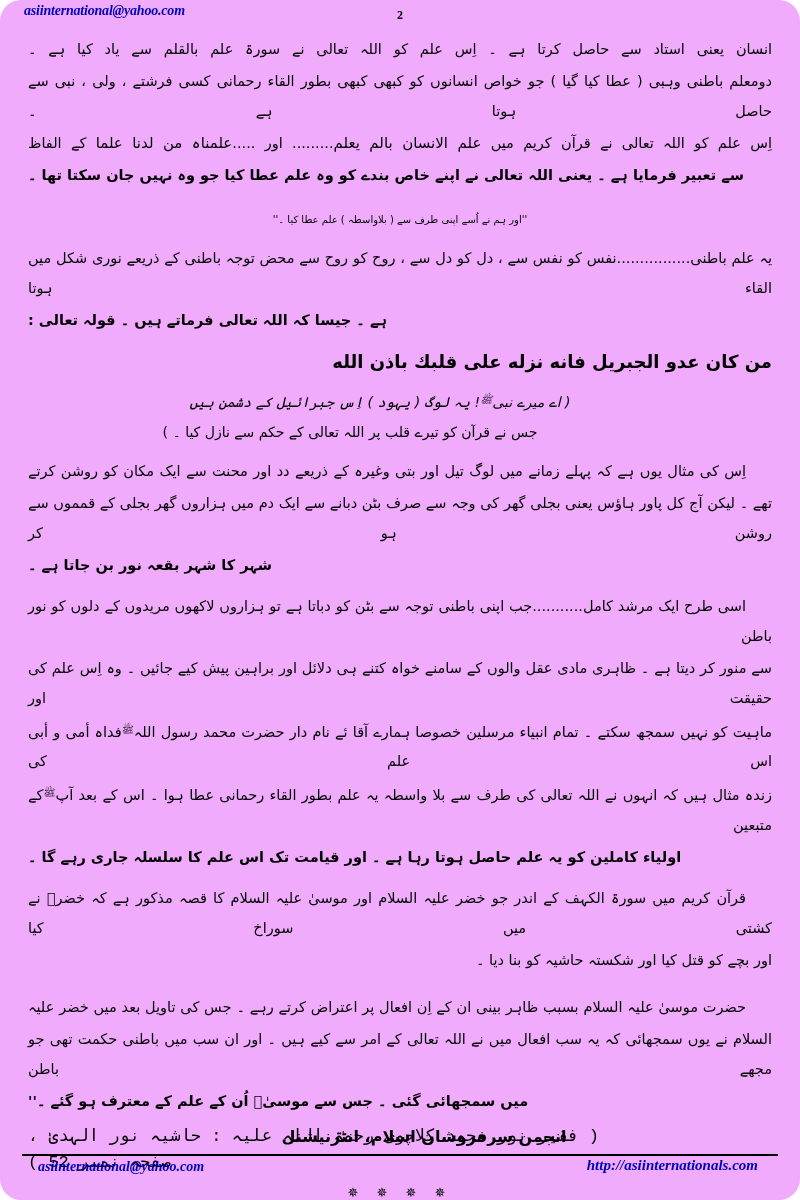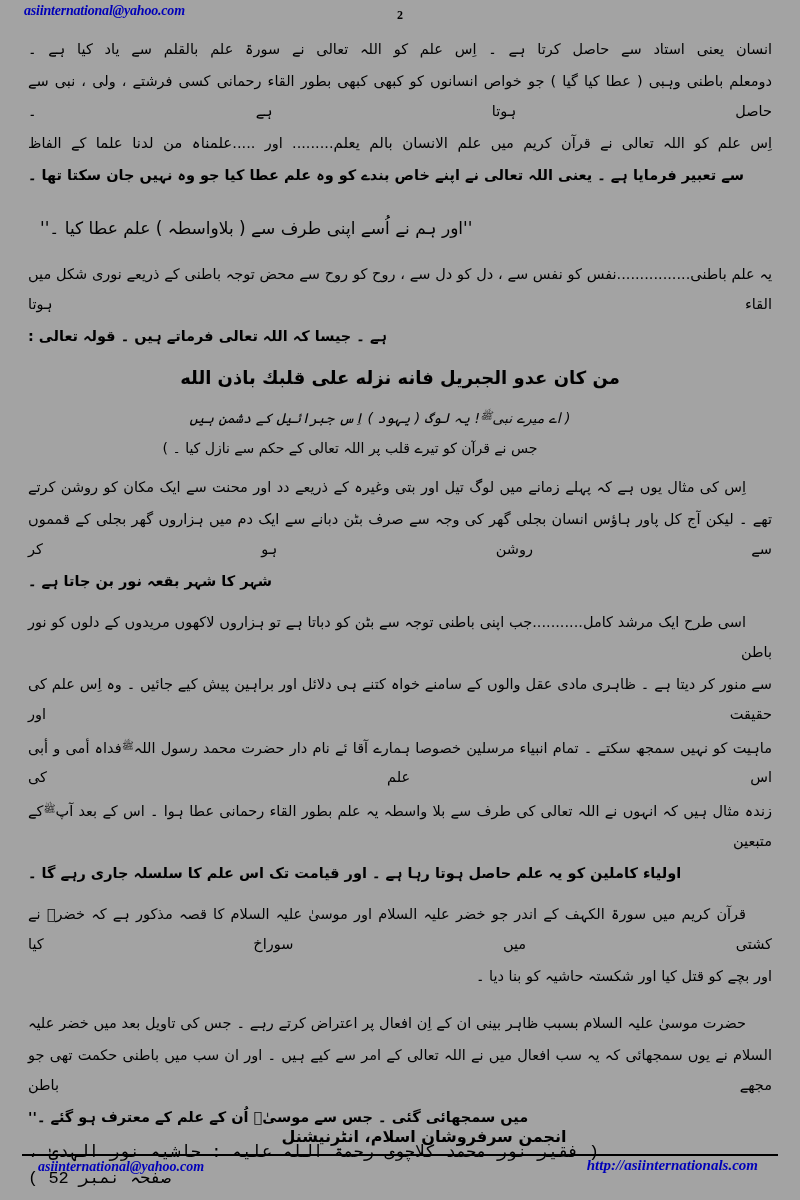--- a/index.html
+++ b/index.html
@@ -14,21 +14,22 @@
     font-family: "DejaVu Sans", sans-serif;
     color: #000000;
     overflow: hidden;
   }
 
   .page {
     position: absolute;
     inset: 0;
     width: 800px;
     height: 1200px;
-    background: #a3a3a3;
+    background: #f0abfc;
+    border-radius: 21px;
   }
 
   
   .header-email {
     position: absolute;
     left: 24px;
     top: 3px;
     font-family: "Liberation Serif", serif;
     font-style: italic;
     font-weight: 700;
@@ -71,42 +72,41 @@
   .para.last-right { text-align-last: right; }
   .para.last-left  { text-align-last: left; font-weight: bold; }
   .para.indent     { text-indent: 26px; }
 
   .para-gap { height: 9px; }
   .para-gap-sm { height: 4px; }
   .para-gap-lg { height: 15px; }
 
   .center-line {
     direction: rtl;
-    text-align: left;
-    font-family: "DejaVu Sans", sans-serif;
-    font-size: 17px;
+    text-align: center;
+    font-family: "DejaVu Sans", sans-serif;
+    font-size: 10px;
     line-height: 30px;
-    margin: 12px;
+    margin: 4px;
   }
 
   
   .bold-ar {
     font-weight: 400;
   }
 
   
   .naskh {
     font-family: "DejaVu Sans", sans-serif;
     font-size: 15px;
   }
 
   
   .hadith {
     direction: rtl;
-    text-align: center;
     font-family: "DejaVu Sans", sans-serif;
     font-weight: 700;
     font-size: 18px;
     line-height: 34px;
     margin: 10px 0 6px 0;
     letter-spacing: 0.3px;
   }
 
   .trans-line {
     direction: rtl;
@@ -218,21 +218,21 @@
     <p class="para last-left">ہے ۔ جیسا کہ اللہ تعالی فرماتے ہیں ۔   قولہ تعالی :</p>
 
     <p class="hadith">من كان عدو الجبريل فانه نزله على قلبك باذن الله</p>
 
     <p class="trans-line shift-a"><span>( اے میرے نبی</span><span class="sallam">ﷺ</span><span>! یہ لوگ ( یہود ) اِس جبرائیل کے دشمن ہیں</span></p>
     <p class="trans-line shift-b">جس نے قرآن کو تیرے قلب پر اللہ تعالی کے حکم سے نازل کیا ۔ )</p>
 
     <div class="para-gap"></div>
 
     <p class="para indent">اِس کی مثال یوں ہے کہ پہلے زمانے میں لوگ تیل اور بتی وغیرہ کے ذریعے دد اور محنت سے ایک مکان کو روشن کرتے</p>
-    <p class="para">تھے ۔ لیکن آج کل پاور ہاؤس انسان بجلی گھر کی وجہ سے صرف بٹن دبانے سے ایک دم میں ہزاروں گھر بجلی کے قمموں سے روشن ہو کر</p>
+    <p class="para">تھے ۔ لیکن آج کل پاور ہاؤس یعنی بجلی گھر کی وجہ سے صرف بٹن دبانے سے ایک دم میں ہزاروں گھر بجلی کے قمموں سے روشن ہو کر</p>
     <p class="para last-left">شہر کا شہر بقعہ نور بن جاتا ہے ۔</p>
 
     <div class="para-gap"></div>
 
     <p class="para indent"><span>اسی طرح ایک مرشد کامل</span><span>...........</span><span>جب اپنی باطنی توجہ سے بٹن کو دباتا ہے تو ہزاروں لاکھوں مریدوں کے دلوں کو نور باطن</span></p>
     <p class="para">سے منور کر دیتا ہے ۔ ظاہری مادی عقل والوں کے سامنے خواہ کتنے ہی دلائل اور براہین پیش کیے جائیں ۔  وہ اِس علم کی حقیقت اور</p>
     <p class="para"><span>ماہیت کو نہیں سمجھ سکتے ۔ تمام انبیاء مرسلین خصوصا ہمارے آقا ئے نام دار حضرت محمد رسول اللہ</span><span class="sallam">ﷺ</span><span>فداہ أمی و أبی اس علم کی</span></p>
     <p class="para"><span>زندہ مثال ہیں کہ انہوں نے اللہ تعالی کی طرف سے بلا واسطہ یہ علم بطور القاء رحمانی عطا ہوا ۔ اس کے بعد آپ</span><span class="sallam">ﷺ</span><span>کے متبعین</span></p>
     <p class="para last-left">اولیاء کاملین کو یہ علم حاصل ہوتا رہا ہے ۔ اور قیامت تک اس علم کا سلسلہ جاری رہے گا ۔</p>
 

